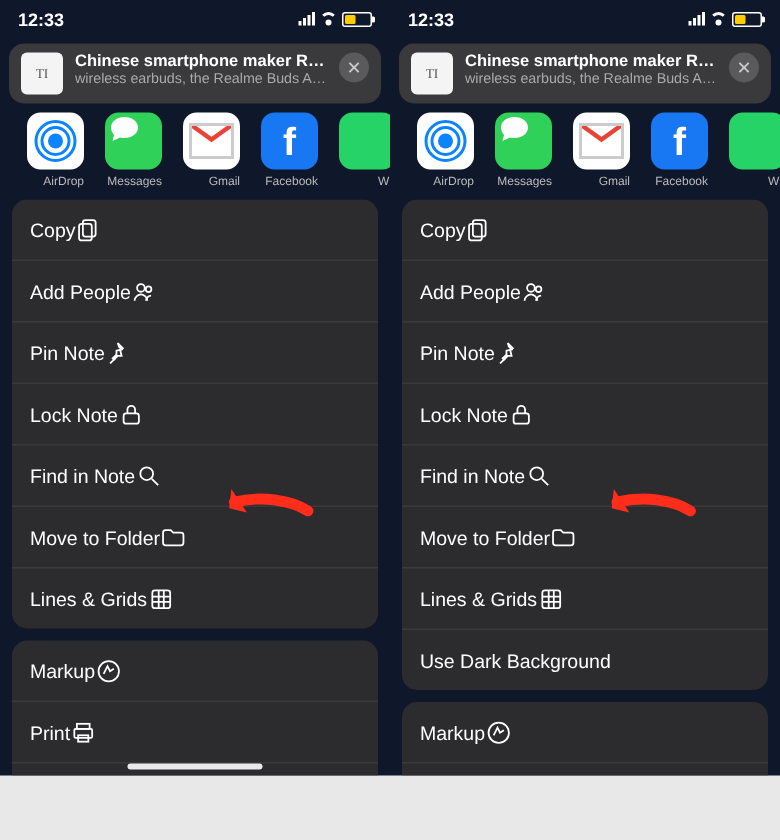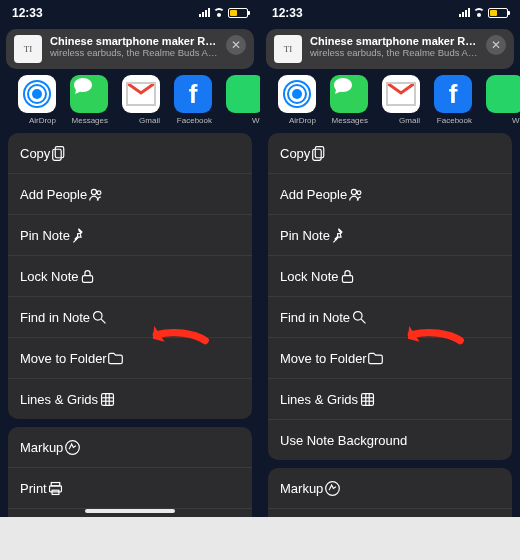--- a/index.html
+++ b/index.html
@@ -387,21 +387,21 @@
   </div>
           <div class="row">
     <span>Lines &amp; Grids</span>
     <span class="icon">
               <svg viewBox="0 0 20 20">
                 <use href="#i-grid"></use>
               </svg>
             </span>
   </div>
         <div class="row">
-          <span>Use Note Background</span>
+          <span>Use Dark Background</span>
           <span class="icon"></span>
         </div>
       </div>
       <div class="group">
         <div class="row">
     <span>Markup</span>
     <span class="icon">
               <svg viewBox="0 0 20 20">
                 <use href="#i-markup"></use>
               </svg>

